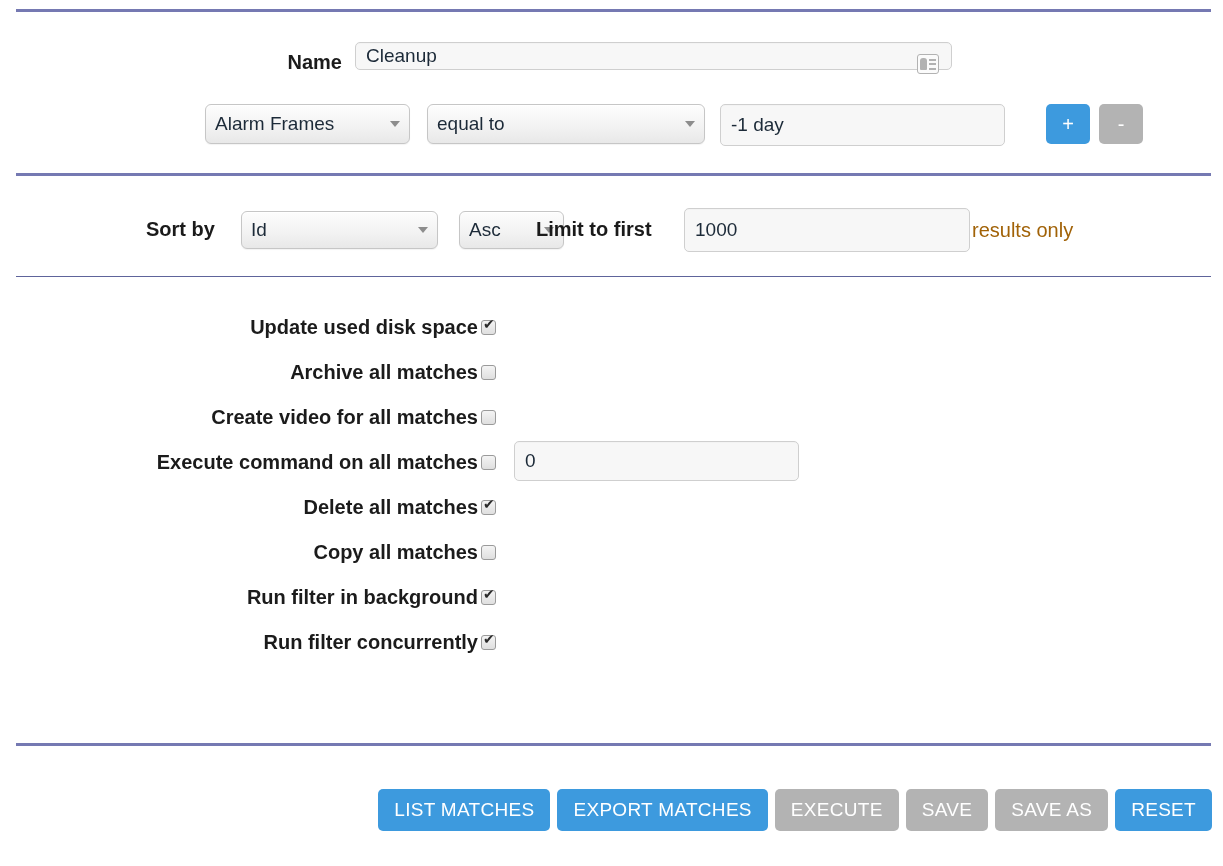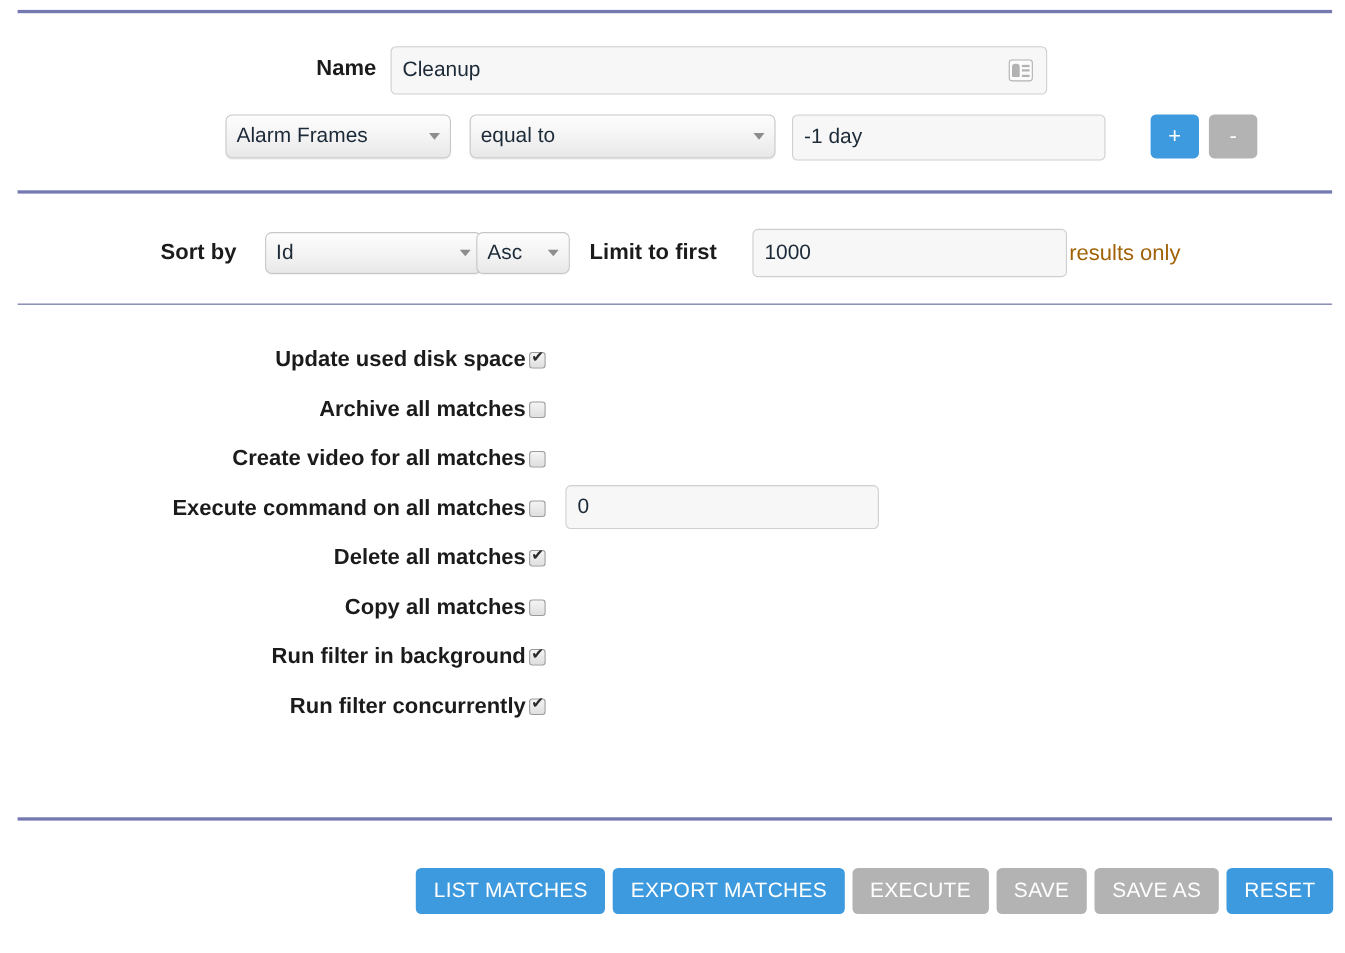--- a/index.html
+++ b/index.html
@@ -89,21 +89,21 @@
 
   
   .name-row { position: absolute; top: 42px; left: 0; width: 100%; height: 44px; }
   .name-label {
     position: absolute; left: 272px; top: 9px; width: 70px;
     text-align: right;
   }
   #name-input {
     position: absolute;
     left: 355px; top: 0;
-    width: 597px; height: 44px;
+    width: 597px; height: 28px;
   }
   .autofill-icon {
     position: absolute;
     left: 917px; top: 12px;
     width: 22px; height: 20px;
     border: 1.5px solid #b2b2b2;
     border-radius: 3px;
     background: #fbfbfb;
     display: flex; align-items: center; box-sizing: border-box;
     padding: 2px 2px;
@@ -139,21 +139,21 @@
     cursor: pointer;
     padding: 0;
   }
   #add-term-btn    { left: 1046px; background: #3d9ade; }
   #remove-term-btn { left: 1099px; background: #b3b3b3; }
 
   
   .sort-row { position: absolute; top: 208px; left: 0; width: 100%; height: 44px; }
   .sort-label  { position: absolute; left: 146px; top: 10px; }
   #sort-field  { position: absolute; left: 241px; top: 3px; width: 197px; height: 38px; }
-  #sort-dir    { position: absolute; left: 433px; top: 3px; width: 85px;  height: 38px; }
+  #sort-dir    { position: absolute; left: 459px; top: 3px; width: 105px;  height: 38px; }
   .limit-label { position: absolute; left: 536px; top: 10px; }
   #limit-input { position: absolute; left: 684px; top: 0; width: 286px; height: 44px; }
   .results-label {
     position: absolute; left: 972px; top: 11px;
     font-size: 20px; color: #a16207; white-space: nowrap;
   }
 
   
   .options { position: absolute; top: 306px; left: 0; width: 100%; }
   .opt-row {

